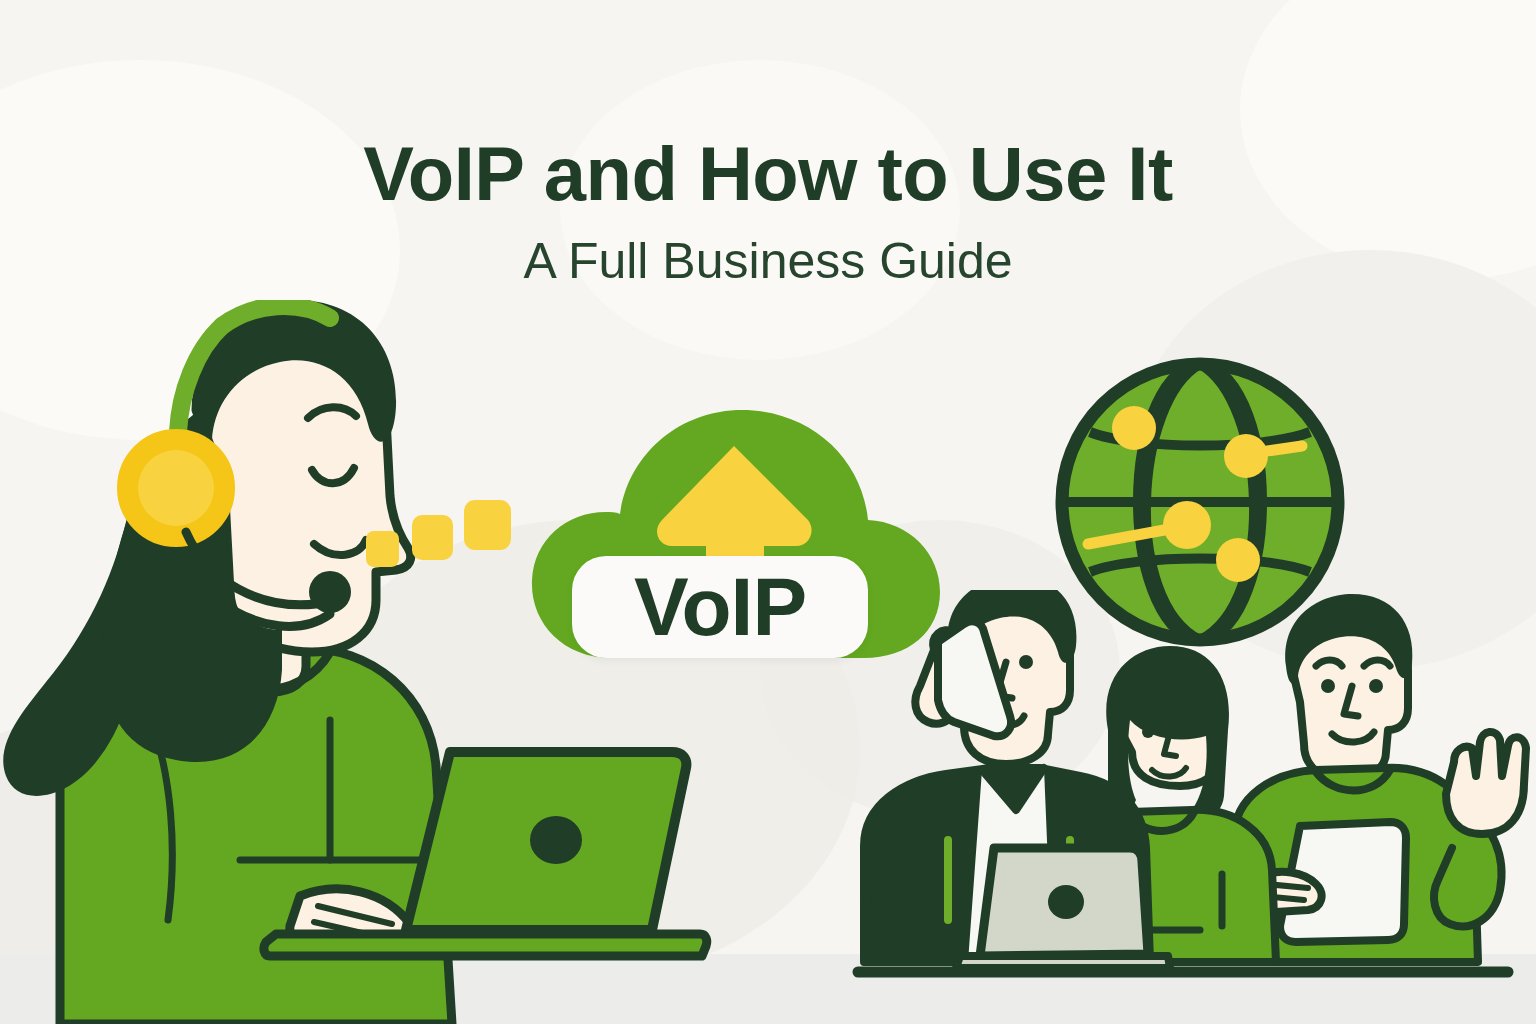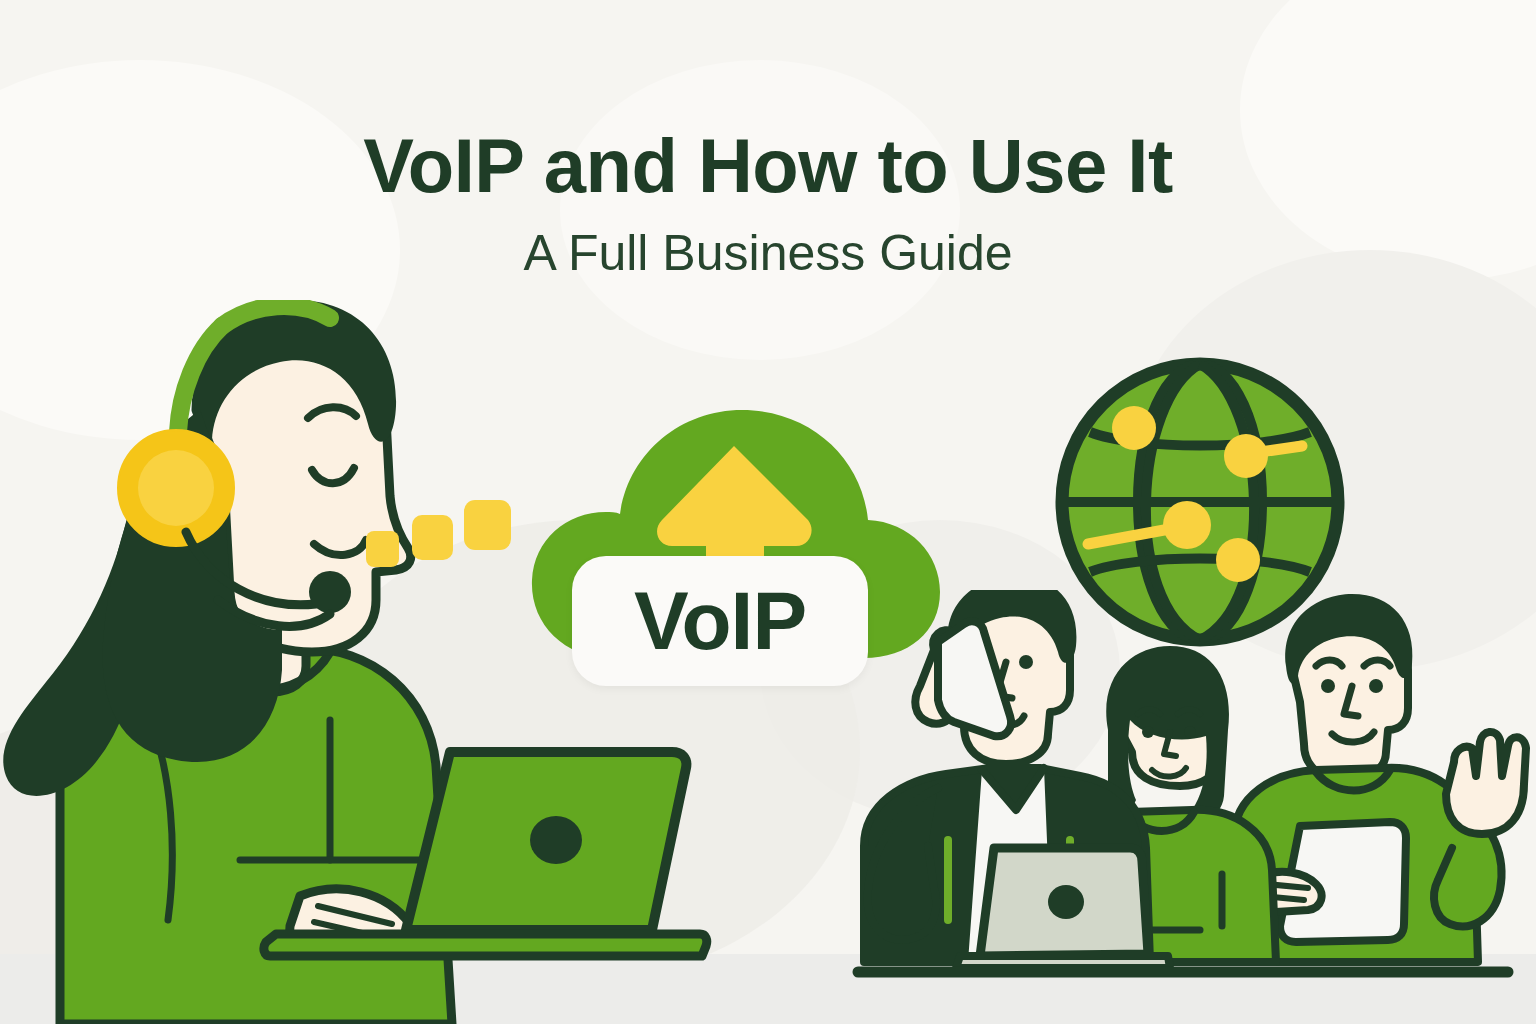--- a/index.html
+++ b/index.html
@@ -31,21 +31,21 @@
   .blob-f { left: 760px;   top: 520px;  width: 360px; height: 300px; background: #f0efeb; }
   .blob-g { left: 560px;   top: 60px;   width: 400px; height: 300px; background: #faf9f6; }
   .bottom-band {
     position:absolute; left:0; bottom:0; width:1536px; height:70px;
     background:#ececea;
   }
 
   
   .title-wrap {
     position: absolute;
-    left: 0; top: 126px;
+    left: 0; top: 134px;
     width: 1536px;
     text-align: center;
     z-index: 6;
   }
   #page-title {
     margin: 0;
     font-size: 76px;
     font-weight: bold;
     letter-spacing: -0.5px;
     color: #1f3d27;
@@ -62,21 +62,21 @@
   }
 
   
   .art {
     position: absolute;
     z-index: 4;
   }
   .badge-voip {
     position: absolute;
     left: 572px; top: 556px;
-    width: 296px; height: 130px;
+    width: 296px; height: 102px;
     background: #fbfaf8;
     border-radius: 34px;
     z-index: 7;
     display: flex;
     align-items: center;
     justify-content: center;
     box-shadow: 0 3px 8px rgba(0,0,0,.05);
   }
   .badge-voip span {
     font-size: 82px;

